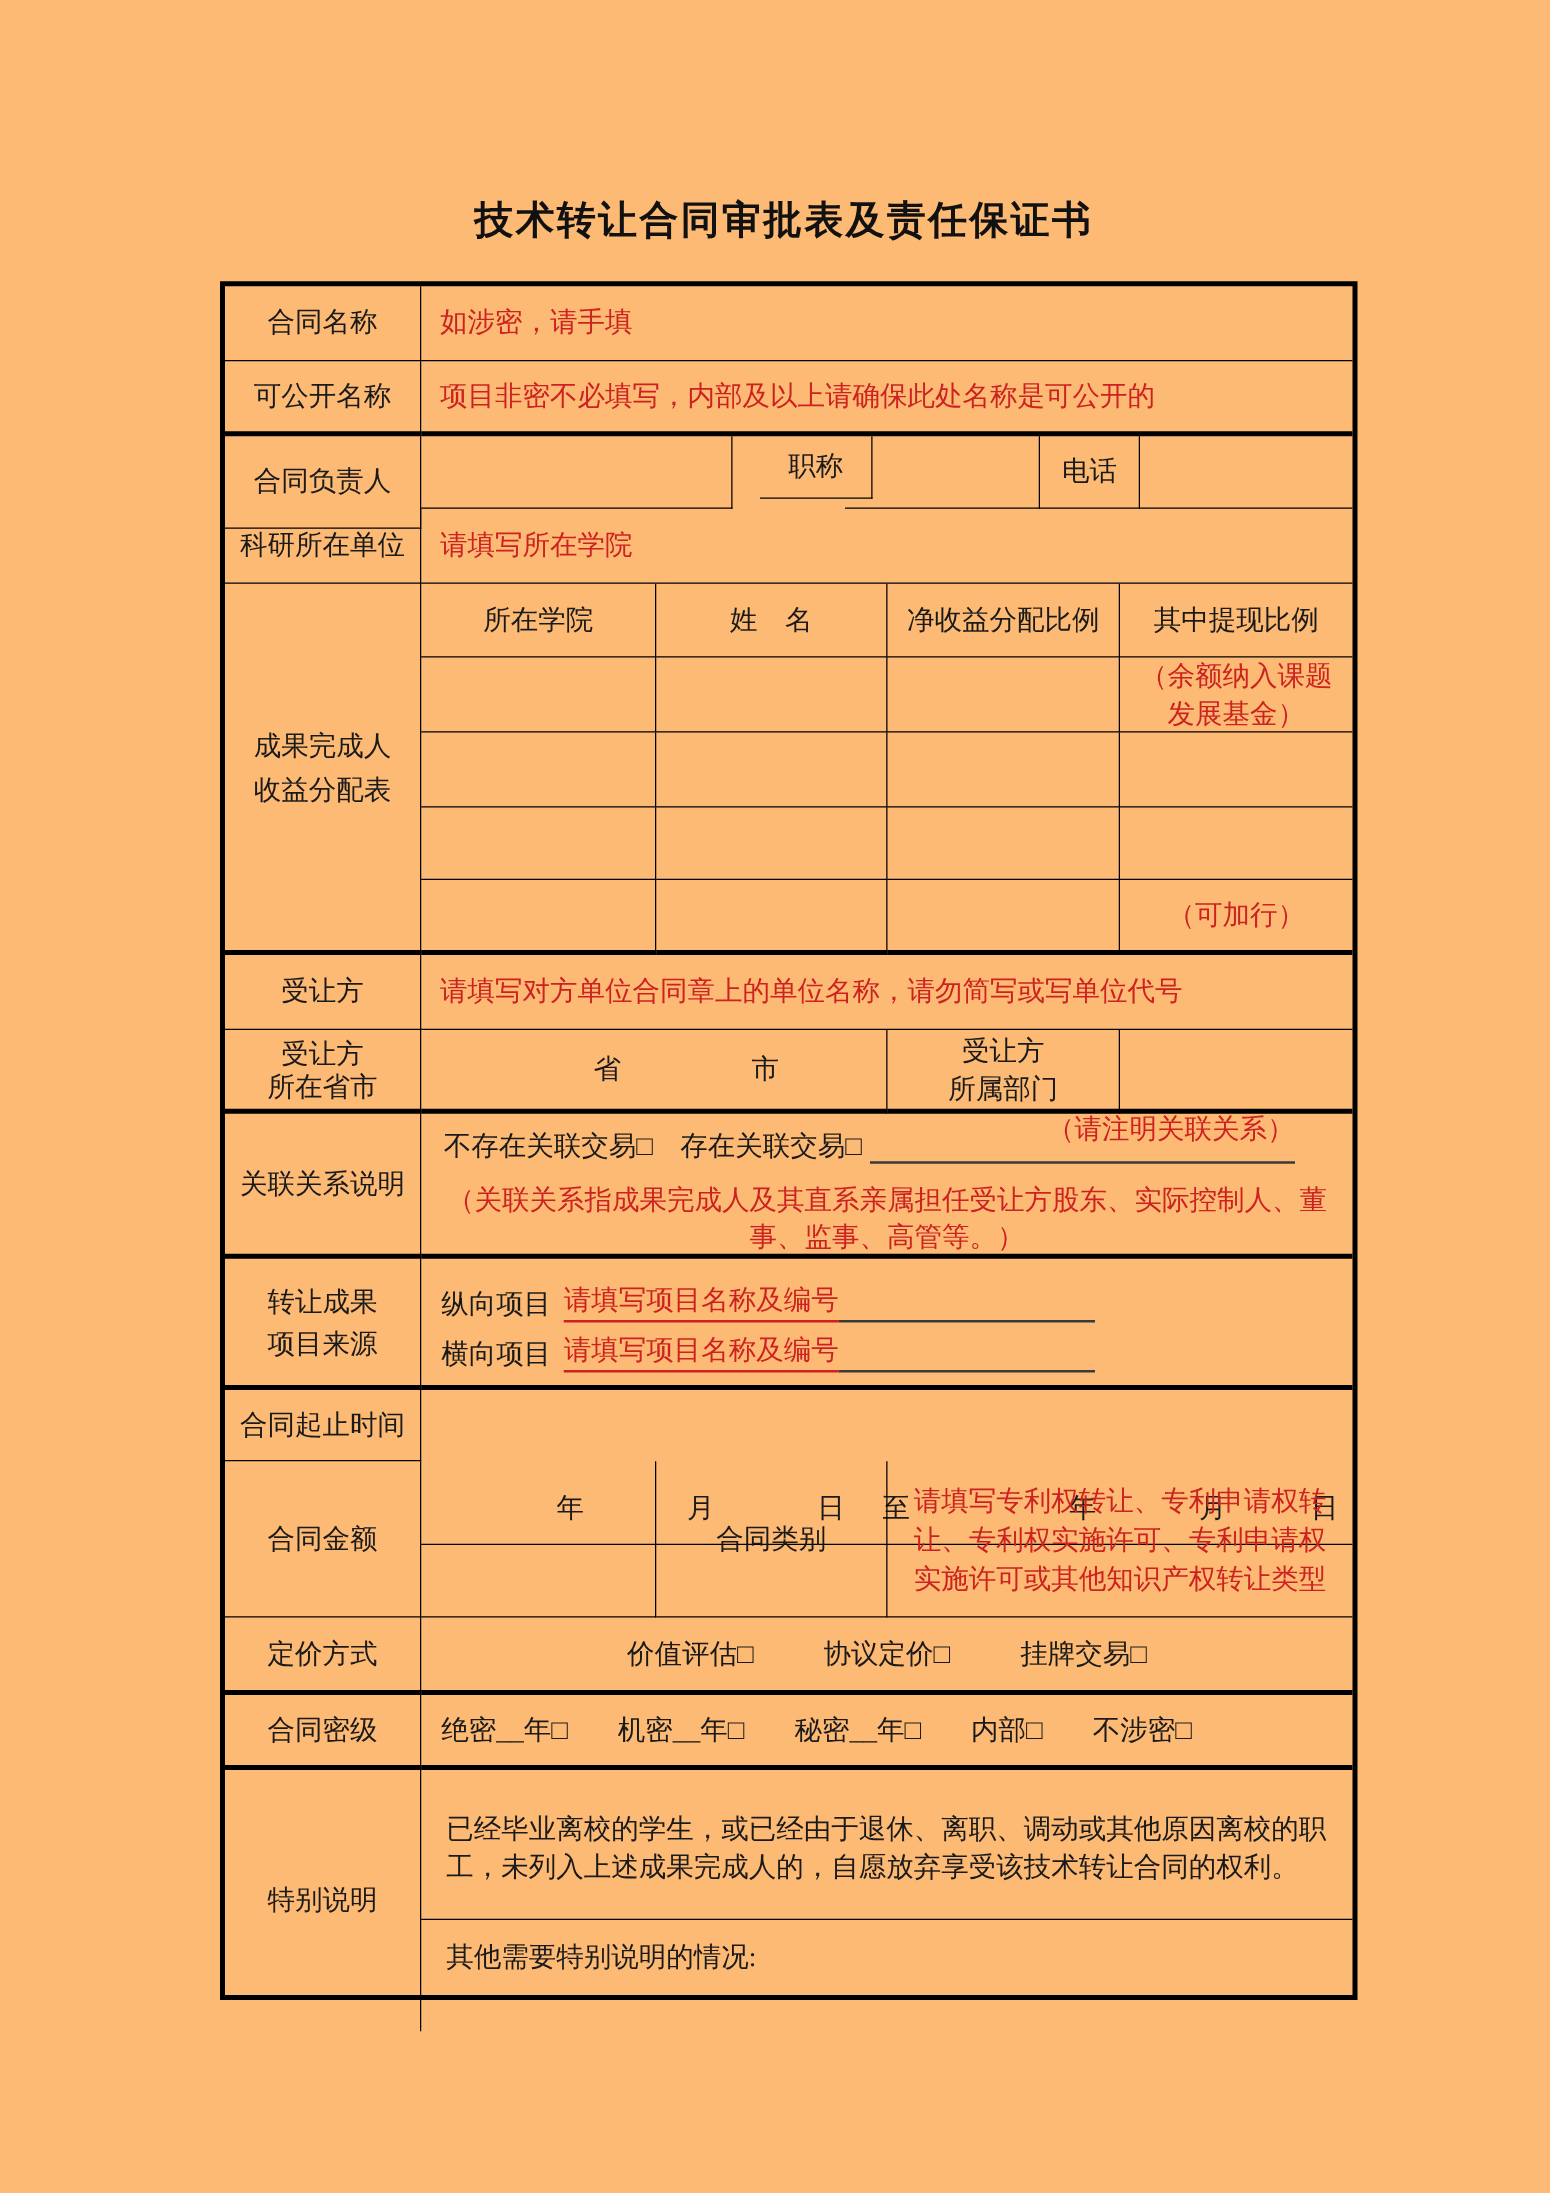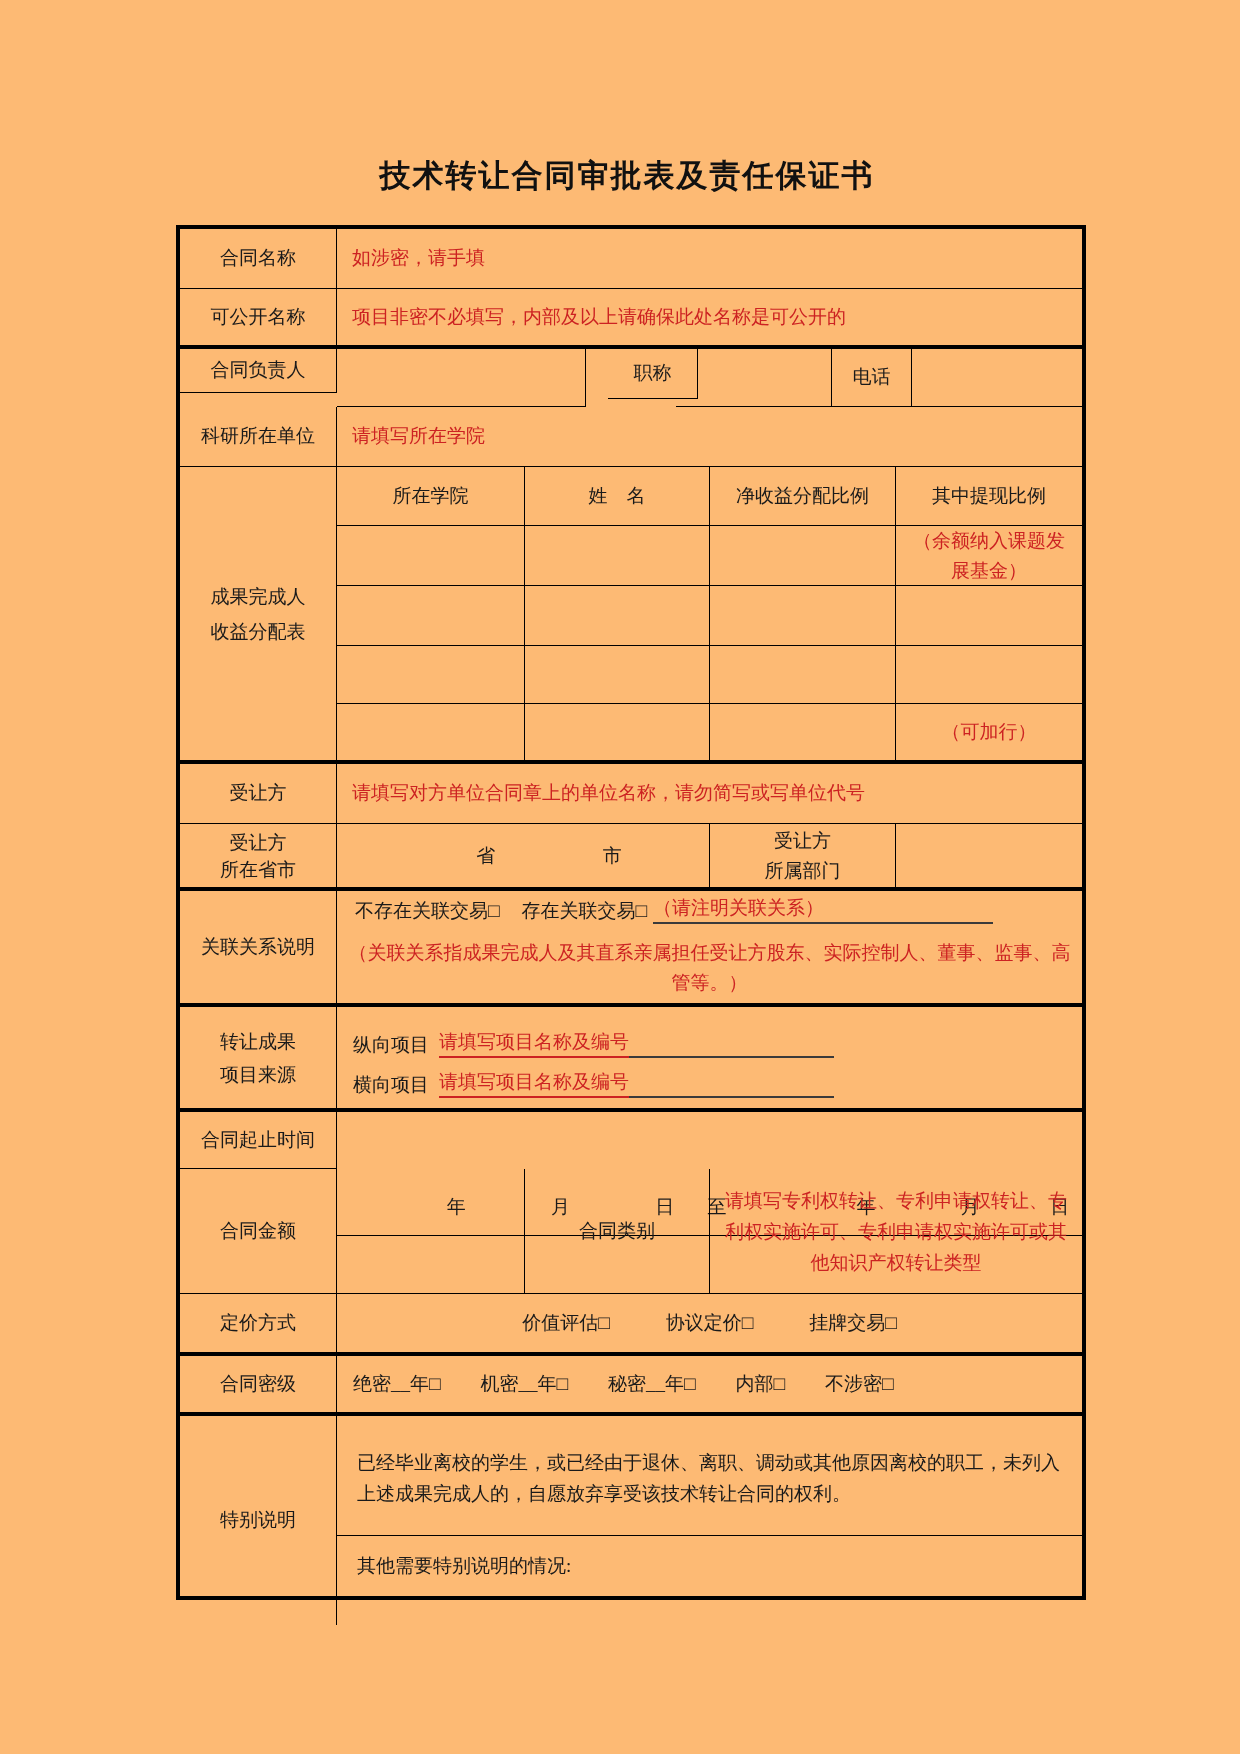--- a/index.html
+++ b/index.html
@@ -14,34 +14,34 @@
     font-weight:bold; font-size:31px; letter-spacing:2px; color:#111;
   }
   .tbl {
     position:absolute; left:176px; top:225px; width:902px; height:1367px;
     border:4px solid #000; box-sizing:content-box;
   }
   .c {
     position:absolute; box-sizing:border-box;
     border-right:1.5px solid #000; border-bottom:1.5px solid #000;
     display:flex; align-items:center; justify-content:center;
-    font-size:19px; line-height:1.3; color:#1a1a1a;
+    font-size:22px; line-height:1.3; color:#1a1a1a;
   }
   .er { border-right:none; }   
   .eb { border-bottom:none; }  
   .tb { border-bottom:4px solid #000; } 
   .left { justify-content:flex-start; padding-left:15px; }
   .red { color:var(--accent-red,#cc2222); }
   .col { flex-direction:column; }
   .lh27 { line-height:27px; } .lh30 { line-height:30px; }
   .lh33 { line-height:33px; } .lh35 { line-height:35px; }
   .note { text-align:center; padding:0 10px; line-height:30px; }
   .uline-slot {
     display:inline-block; width:340px; border-bottom:2px solid #3a3a3a;
-    text-align:left; padding-bottom:1px; margin-left:6px;
+    text-align:right; padding-bottom:12px; margin-left:6px;
   }
   .r-uline { border-bottom:2px solid var(--accent-red,#cc2222); padding-bottom:1px; }
   .ext-line { display:inline-block; width:205px; border-bottom:2px solid #3a3a3a; height:24px; }
   .proj-row { display:flex; align-items:flex-end; width:100%; padding-left:16px; height:40px; box-sizing:border-box; }
   .proj-row .plabel { margin-right:10px; }
   .dur { position:relative; }
   .dur span { position:absolute; top:50%; transform:translate(-50%,-50%); }
   .para {
     display:block; padding:31px 20px 0 20px; line-height:31px; text-align:left;
   }
@@ -55,21 +55,21 @@
   <h1 class="title">技术转让合同审批表及责任保证书</h1>
 
   <div class="tbl">
 
     <div class="c" style="left:0;top:0;width:157px;height:60px">合同名称</div>
     <div class="c er left red" style="left:157px;top:0;width:745px;height:60px">如涉密，请手填</div>
 
     <div class="c tb" style="left:0;top:60px;width:157px;height:60px">可公开名称</div>
     <div class="c tb er left red" style="left:157px;top:60px;width:745px;height:60px">项目非密不必填写，内部及以上请确保此处名称是可公开的</div>
 
-    <div class="c" style="left:0;top:120px;width:157px;height:44px">合同负责人</div>
+    <div class="c" style="left:0;top:120px;width:157px;height:74px">合同负责人</div>
     <div class="c" style="left:157px;top:120px;width:249px;height:58px"></div>
     <div class="c" style="left:428px;top:120px;width:90px;height:50px">职称</div>
     <div class="c" style="left:496px;top:120px;width:156px;height:58px"></div>
     <div class="c" style="left:652px;top:120px;width:80px;height:58px">电话</div>
     <div class="c er" style="left:732px;top:120px;width:170px;height:58px"></div>
 
     <div class="c" style="left:0;top:178px;width:157px;height:60px">科研所在单位</div>
     <div class="c tb col lh35" style="left:0;top:238px;width:157px;height:297px">
       <span>成果完成人</span>
       <span>收益分配表</span>

